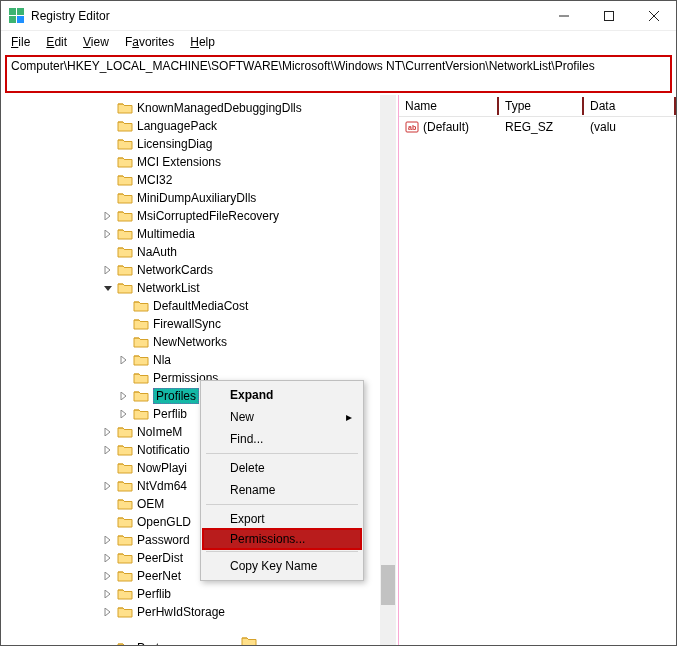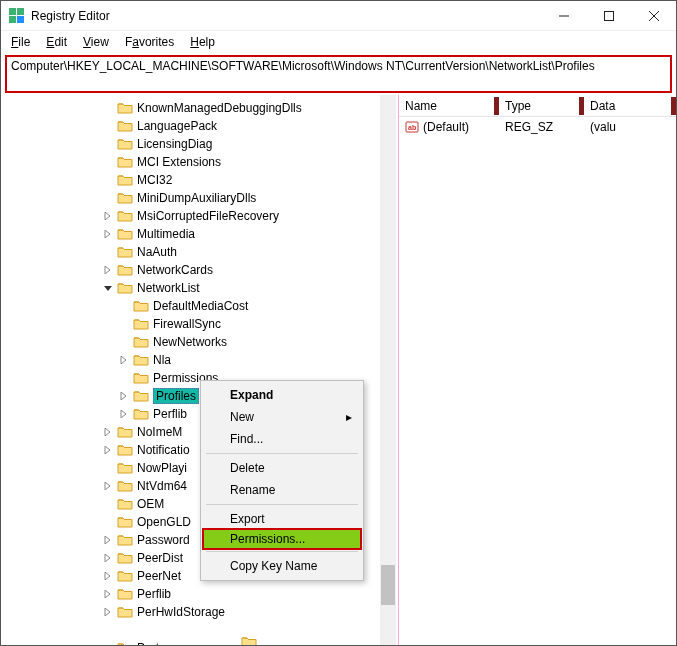--- a/index.html
+++ b/index.html
@@ -48,21 +48,21 @@
     width: 398px;
     border-right: 1px solid #f9a8d4;
     overflow: hidden;
     position: relative;
   }
   .list-pane { flex: 1; position: relative; }
   .list-header {
     display: flex; height: 22px; border-bottom: 1px solid #e5e5e5;
     font-size: 12px; align-items: center;
   }
-  .list-header .col { padding: 2px 6px; border-right: 5px solid #7f1d1d; }
+  .list-header .col { padding: 2px 6px; border-right: 2px solid #7f1d1d; }
   .col-name { width: 100px; }
   .col-type { width: 85px; }
   .col-data { flex: 1; }
   .list-row { display: flex; height: 20px; align-items: center; }
   .list-row .col { padding: 1px 6px; }
   .val-icon { width: 14px; height: 14px; margin-right: 4px; display: inline-block; vertical-align: middle; }
 
   .tree { padding-top: 4px; }
   .tree-row {
     display: flex; align-items: center;
@@ -108,21 +108,21 @@
     z-index: 50;
   }
   .cm-item {
     height: 22px; display: flex; align-items: center; padding: 0 18px 0 26px;
     position: relative;
   }
   .cm-item.bold { font-weight: 600; }
   .cm-item .arrow { position: absolute; right: 8px; }
   .cm-sep { height: 1px; background: #d0d0d0; margin: 3px 2px; }
   .cm-item.hl {
-    background: #84cc16;
+    background: #b91c1c;
   }
   .cm-item.hl-wrap {
     border: 2px solid #c00;
     margin: -2px;
   }
 </style>
 </head>
 <body>
 
 <div class="titlebar">

